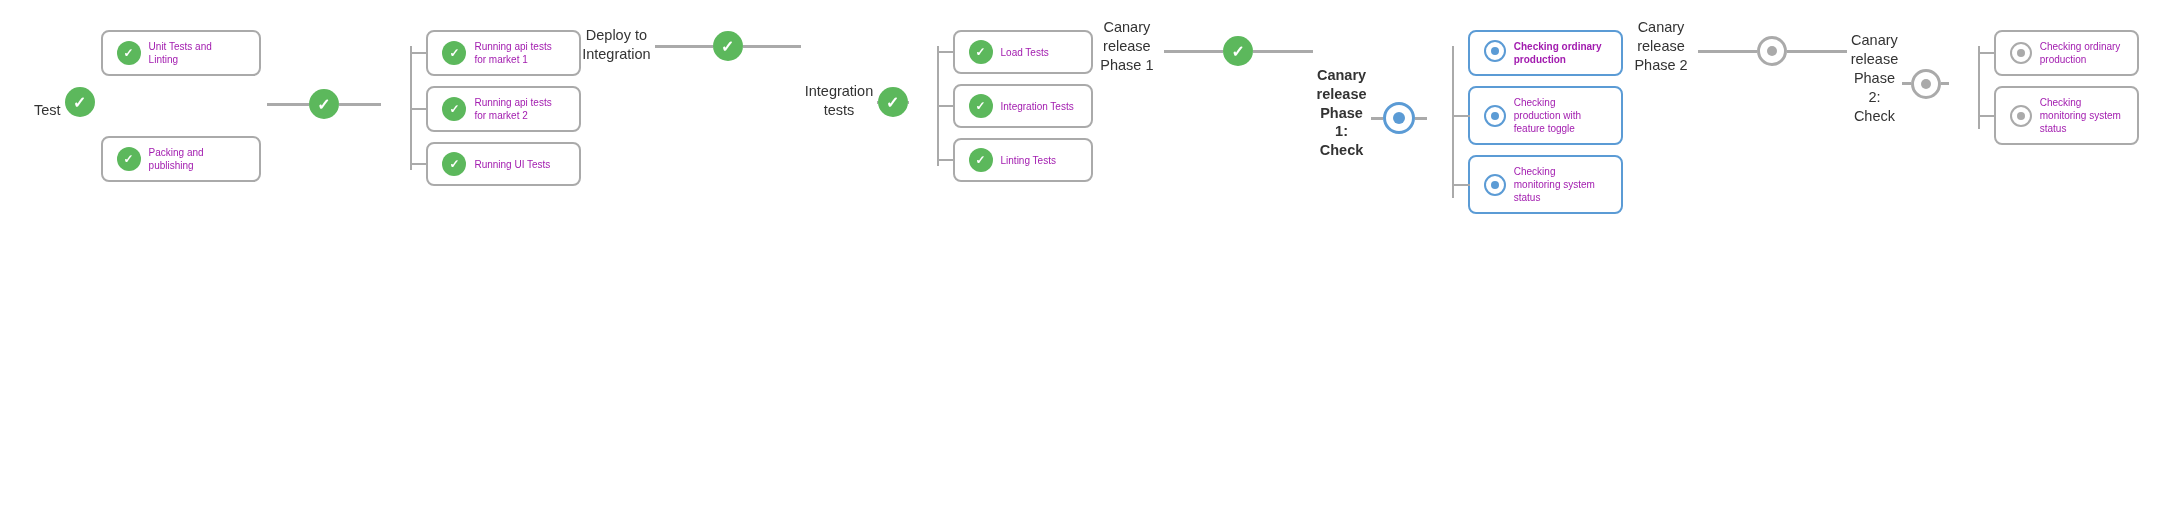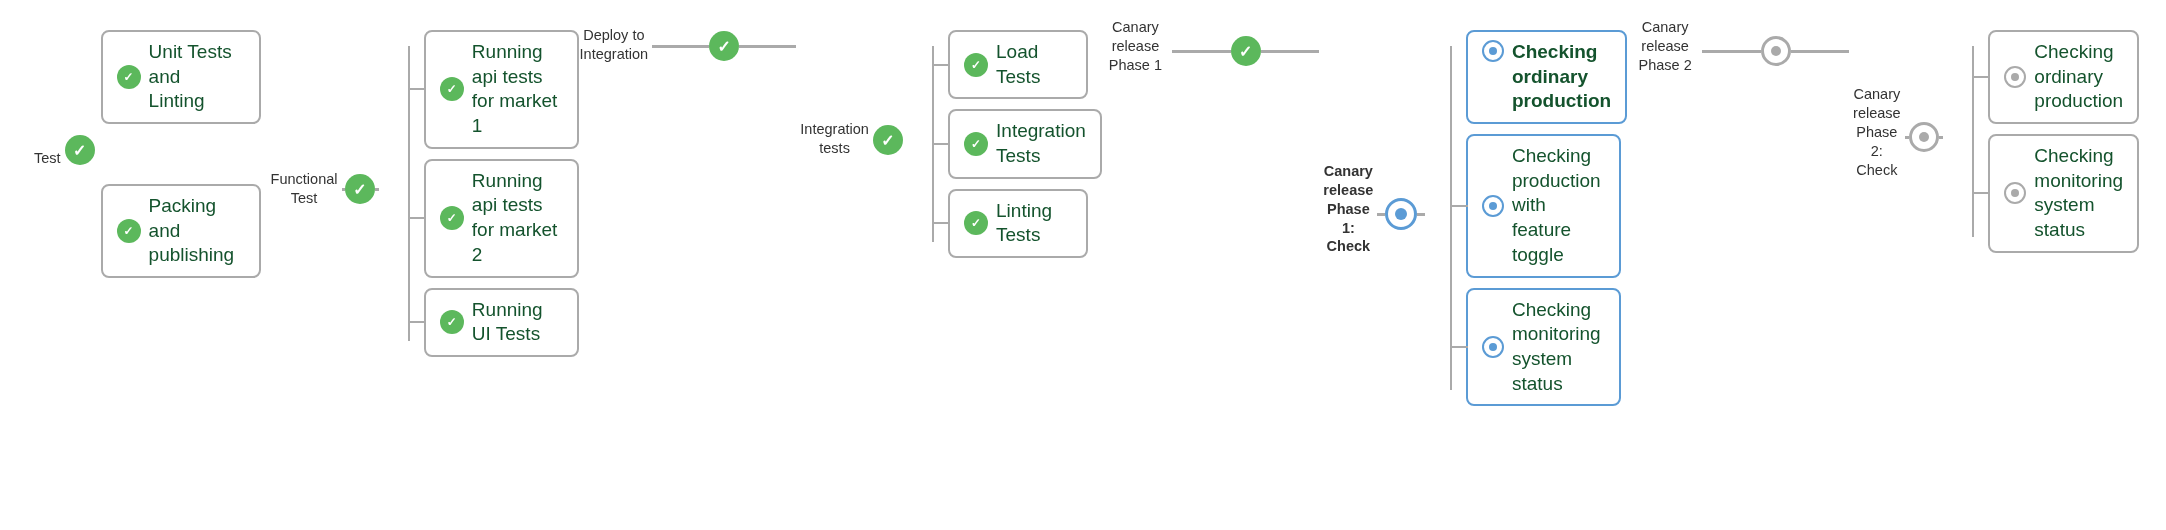--- a/index.html
+++ b/index.html
@@ -68,22 +68,22 @@
       border: 2px solid #5b9bd5;
       border-radius: 8px;
       padding: 8px 14px;
       display: flex;
       align-items: flex-start;
       gap: 8px;
       background: #fff;
       min-width: 140px;
     }
     .job-label {
-      font-size: 19px;
-      color: #14532d;
+      font-size: 10px;
+      color: #a21caf;
       line-height: 1.3;
     }
     .job-label.bold {
       font-weight: 700;
     }
 
     
     .main-layout {
       display: flex;
       flex-direction: row;
@@ -209,21 +209,20 @@
           <div class="circle-icon circle-green" style="width:24px;height:24px;flex-shrink:0;">
               <span style="color:#fff;font-size:12px;font-weight:bold;">✓</span>
             </div>
           <span class="job-label">Packing and<br>publishing</span>
         </div>
       </div>
     </div>
   </div>
 
   <div class="stage-col" style="flex:1.4;">
-    <div class="stage-header">Functional Test</div>
     <div class="node-row">
       <div class="node-line-left"></div>
       <div class="node-circle">
         <div class="circle-icon circle-green" style="width:30px;height:30px;">
           <span class="checkmark">✓</span>
         </div>
       </div>
       <div class="node-line-right"></div>
     </div>
     <div class="jobs-content">

